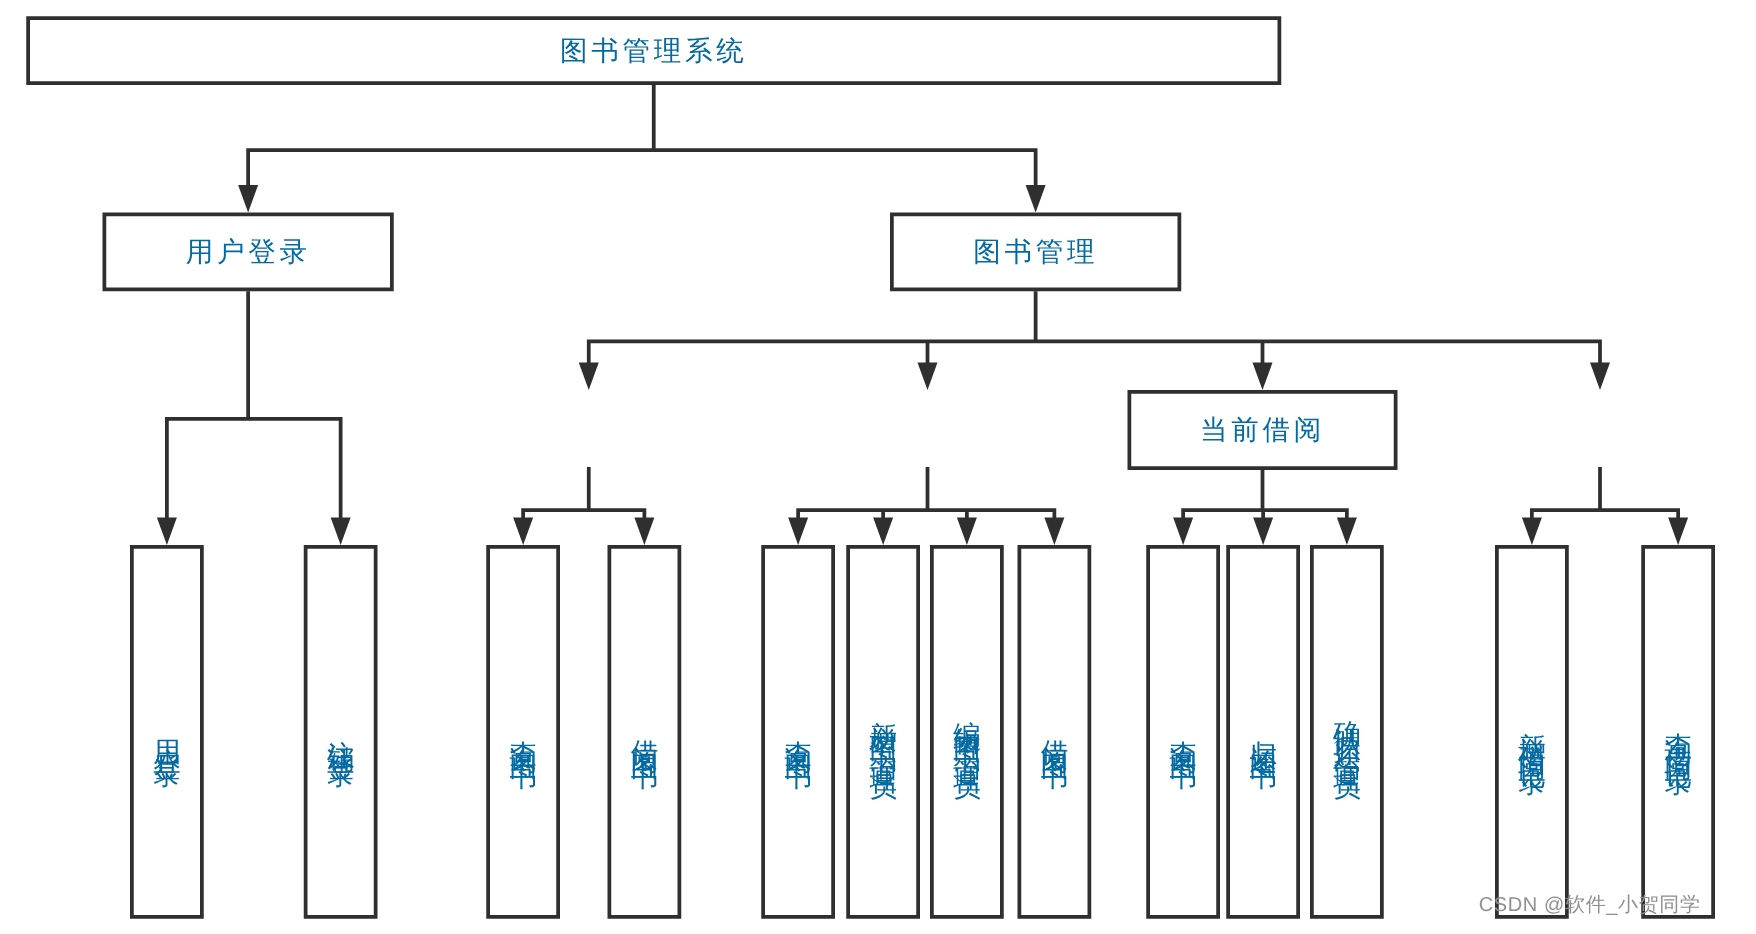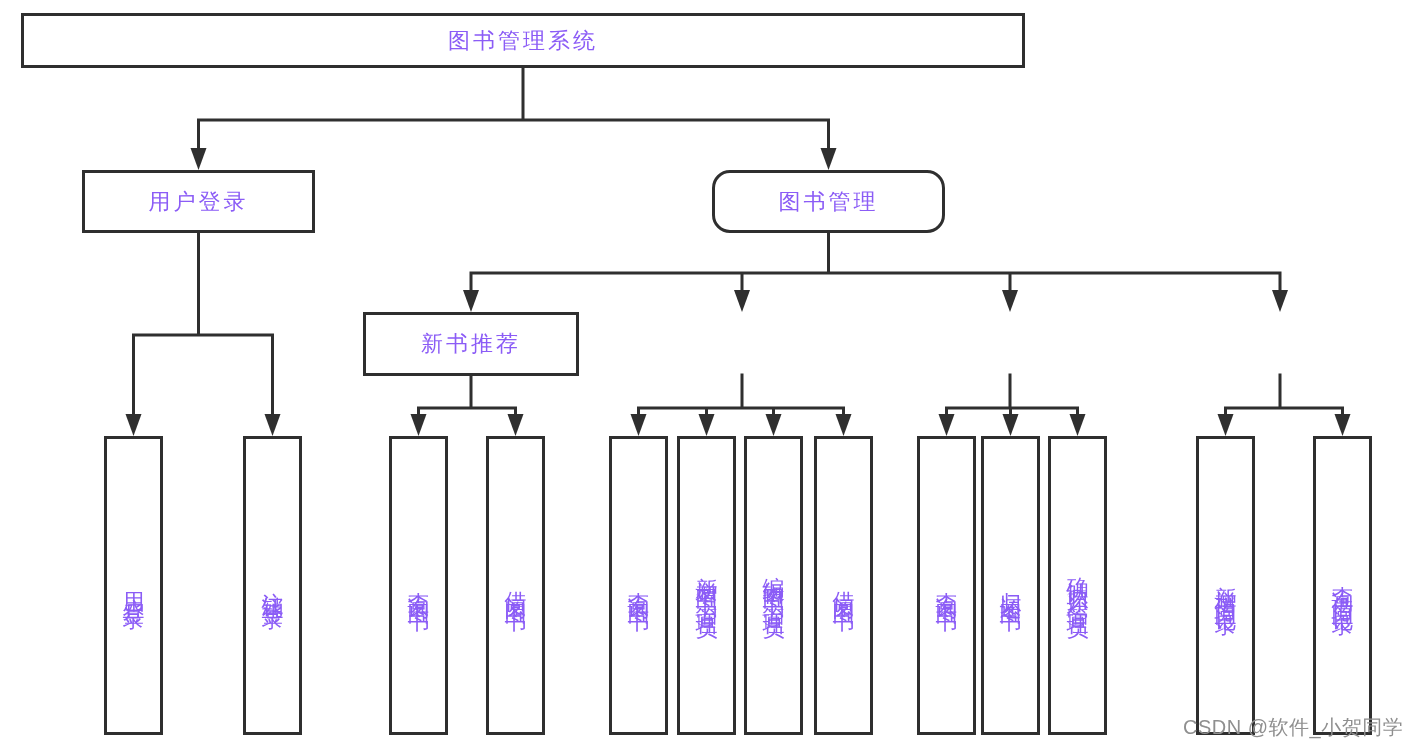--- a/index.html
+++ b/index.html
@@ -23,41 +23,41 @@
     height: 747px;
   }
   .node {
     position: absolute;
     box-sizing: border-box;
     border: 3px solid #2f2f2f;
     background: #ffffff;
     display: flex;
     align-items: center;
     justify-content: center;
-    color: #8b5cf6;
+    color: #0369a1;
     z-index: 2;
   }
   .hbox {
     font-size: 22px;
     letter-spacing: 3px;
     white-space: nowrap;
   }
   .vbox {
     font-size: 22px;
     letter-spacing: 6px;
     writing-mode: vertical-rl;
     text-orientation: mixed;
     line-height: 1;
   }
   
   .n-root   { left: 21px;   top: 13px;  width: 1004px; height: 55px; }
   
   .lv2      { top: 170px; height: 63px; width: 233px; }
   .n-userlogin { left: 82px; }
-  .n-bookmgmt  { left: 712px; border-radius: 18px; }
+  .n-bookmgmt  { left: 712px; }
   
   .lv3      { top: 312px; height: 64px; width: 216px; }
   .n-recommend { left: 363px; }
   .n-borrowing { left: 634px; }
   .n-current   { left: 902px; }
   .n-records   { left: 1172px; }
   
   .lv4      { top: 436px; height: 299px; width: 59px; }
   .x-login   { left: 104px; }
   .x-logout  { left: 243px; }
@@ -69,21 +69,21 @@
   .x-borrow2 { left: 814px; }
   .x-query3  { left: 917px; }
   .x-return3 { left: 981px; }
   .x-confirm3{ left: 1048px; }
   .x-addrec  { left: 1196px; }
   .x-queryrec{ left: 1313px; }
   .watermark {
     position: absolute;
     left: 1183px;
     top: 714px;
-    font-size: 20px;
+    font-size: 16px;
     color: #8f8f8f;
     letter-spacing: 0.5px;
     white-space: nowrap;
     z-index: 5;
   }
 </style>
 </head>
 <body>
 
 <div class="canvas">
@@ -109,21 +109,21 @@
       <polygon points="1069.5,414 1085.5,414 1077.5,436" fill="#2f2f2f"></polygon>
       <polygon points="1217.5,414 1233.5,414 1225.5,436" fill="#2f2f2f"></polygon>
       <polygon points="1334.5,414 1350.5,414 1342.5,436" fill="#2f2f2f"></polygon>
     </svg>
 
   <div class="node hbox n-root">图书管理系统</div>
 
   <div class="node hbox lv2 n-userlogin">用户登录</div>
   <div class="node hbox lv2 n-bookmgmt">图书管理</div>
 
-  <div class="node hbox lv3 n-recommend">新书推荐</div>
+  <div class="node hbox lv3 n-current">当前借阅</div>
 
   <div class="node vbox lv4 x-login">用户登录</div>
   <div class="node vbox lv4 x-logout">注销登录</div>
 
   <div class="node vbox lv4 x-query1">查询图书</div>
   <div class="node vbox lv4 x-borrow1">借阅图书</div>
 
   <div class="node vbox lv4 x-query2">查询图书</div>
   <div class="node vbox lv4 x-add2">新增图书（管理员）</div>
   <div class="node vbox lv4 x-edit2">编辑图书（管理员）</div>

